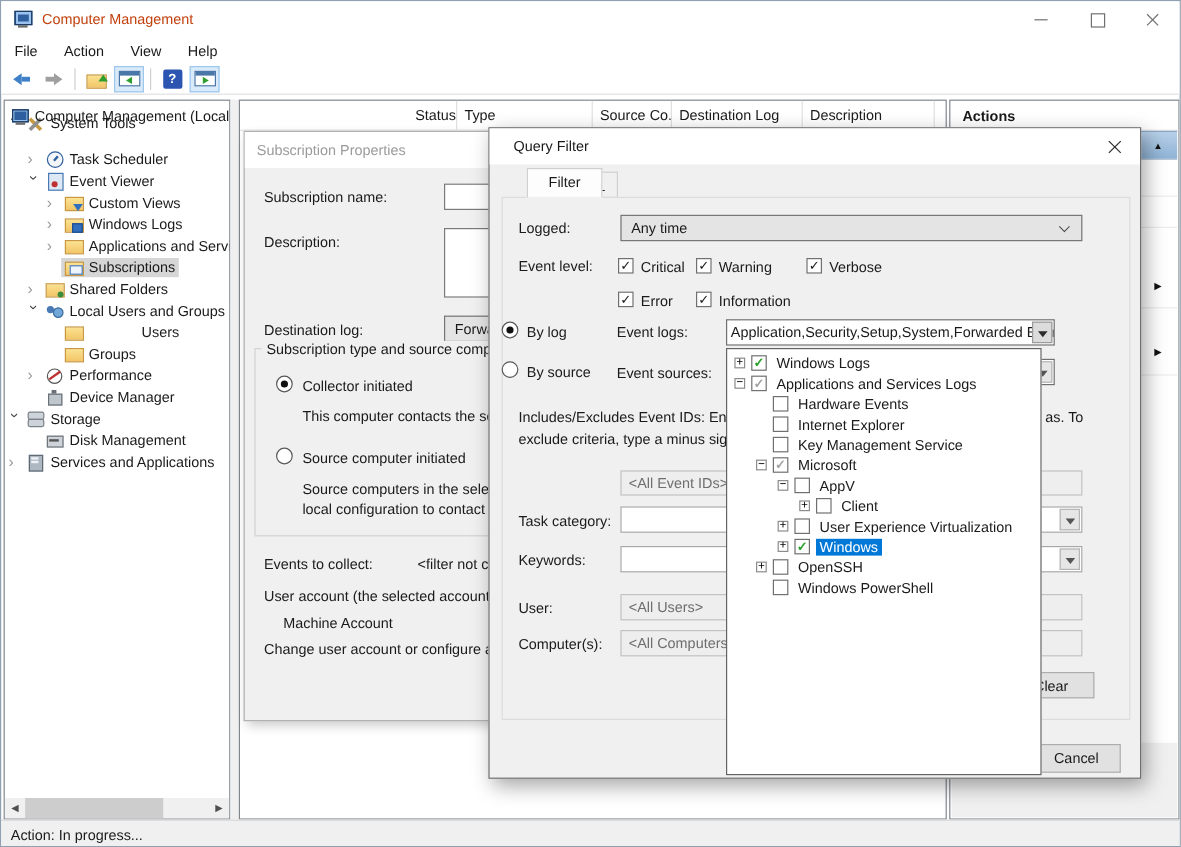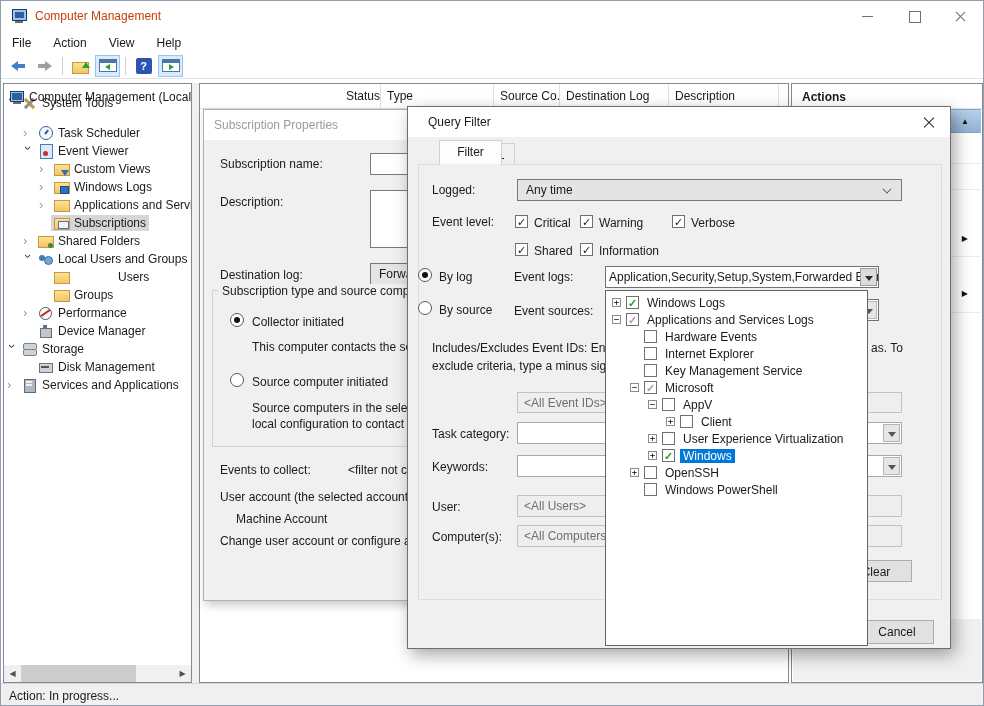--- a/index.html
+++ b/index.html
@@ -376,21 +376,21 @@
 
     <span class="lbl" style="left:24px;top:108px">Event level:</span>
     <div id="evt-levels">
         <span class="qcb" style="left: 107px; top: 108px; position: absolute;">✓</span>
         <span class="lbl" style="left: 126px; top: 109px;">Critical</span>
         <span class="qcb" style="left: 172px; top: 108px; position: absolute;">✓</span>
         <span class="lbl" style="left: 191px; top: 109px;">Warning</span>
         <span class="qcb" style="left: 264px; top: 108px; position: absolute;">✓</span>
         <span class="lbl" style="left: 283px; top: 109px;">Verbose</span>
         <span class="qcb" style="left: 107px; top: 136px; position: absolute;">✓</span>
-        <span class="lbl" style="left: 126px; top: 137px;">Shared</span>
+        <span class="lbl" style="left: 126px; top: 137px;">Error</span>
         <span class="qcb" style="left: 172px; top: 136px; position: absolute;">✓</span>
         <span class="lbl" style="left: 191px; top: 137px;">Information</span>
       </div>
 
     <span class="radio sel" style="left:10px;top:161px"></span>
     <span class="lbl" style="left:31px;top:163px">By log</span>
     <span class="lbl" style="left:106px;top:163px">Event logs:</span>
     <div class="combo-classic" style="left:197px;top:159px;width:274px;height:22px">
       <span>Application,Security,Setup,System,Forwarded Events</span>
       <span class="drop-btn"></span>

